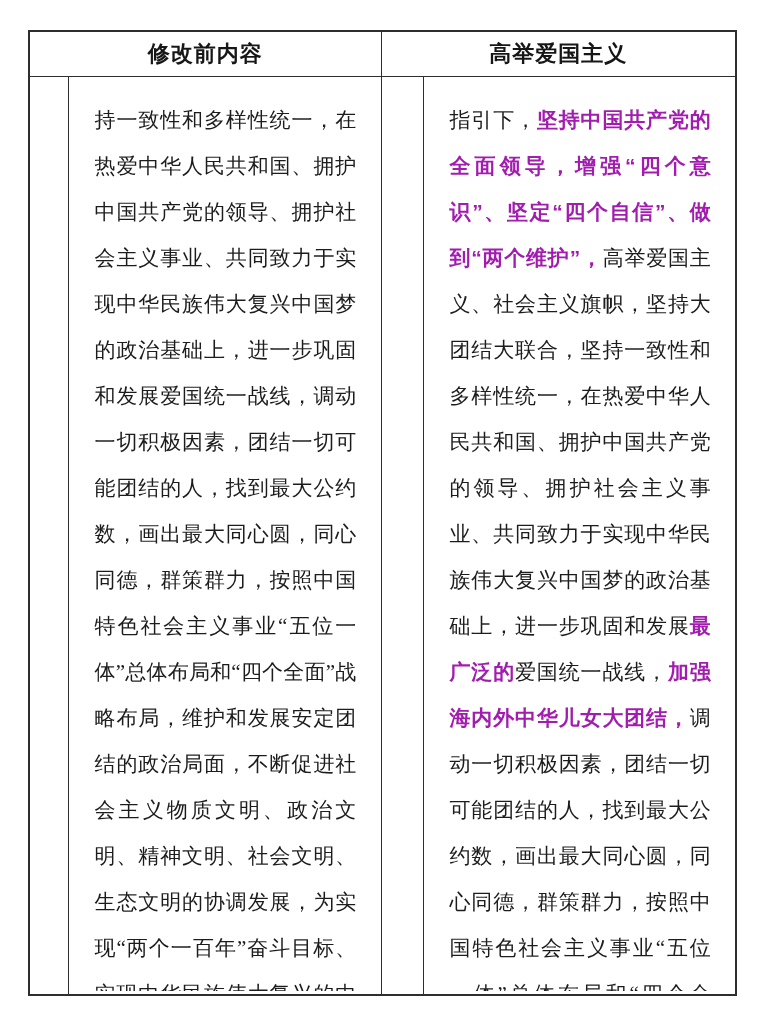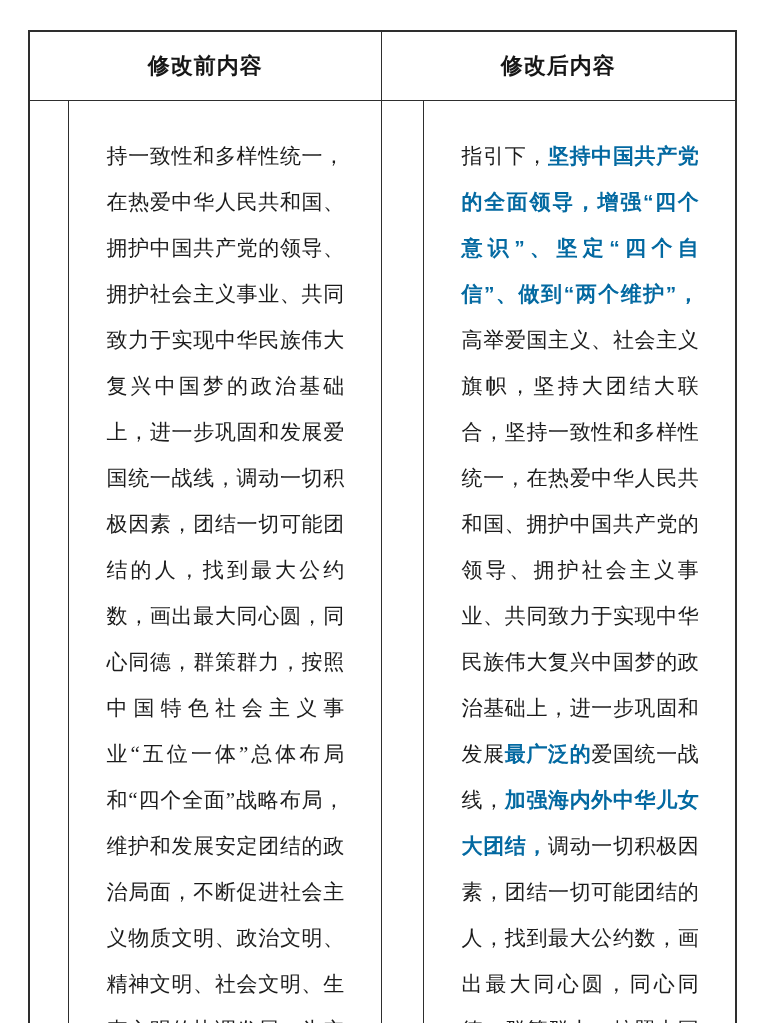--- a/index.html
+++ b/index.html
@@ -21,21 +21,21 @@
     left: 28px;
     top: 30px;
     width: 707px;
     border-collapse: collapse;
     table-layout: fixed;
     border: 2.5px solid #2e2e2e;
   }
   table.compare th,
   table.compare td {
     border: 1.5px solid #2e2e2e;
-    padding: 12px;
+    padding: 0;
     margin: 0;
   }
   th.colheader {
     height: 44px;
     font-family: "Liberation Sans", "DejaVu Sans", sans-serif;
     font-weight: bold;
     font-size: 22px;
     letter-spacing: 1px;
     text-align: center;
     vertical-align: middle;
@@ -60,38 +60,38 @@
     text-align: justify;
     text-justify: inter-ideograph;
     letter-spacing: 0.2px;
     word-break: break-all;
     color: #1c1c1c;
   }
   .seg { font-family: inherit; }
   .seg.bold {
     font-family: "Liberation Sans", "DejaVu Sans", sans-serif;
     font-weight: bold;
-    color: #0369a1;
+    color: #a21caf;
   }
 </style>
 </head>
 <body>
 
 <div class="page">
   <table class="compare">
     <colgroup>
       <col style="width:39px">
       <col style="width:313px">
       <col style="width:42px">
       <col style="width:313px">
     </colgroup>
     <thead>
       <tr>
         <th class="colheader" colspan="2">修改前内容</th>
-        <th class="colheader" colspan="2">修改后内容</th>
+        <th class="colheader" colspan="2">高举爱国主义</th>
       </tr>
     </thead>
     <tbody>
       <tr>
         <td class="numcell"></td>
         <td class="textcell">
           <div class="clip">
             <p class="para"><span class="seg">持一致性和多样性统一，在热爱中华人民共和国、拥护中国共产党的领导、拥护社会主义事业、共同致力于实现中华民族伟大复兴中国梦的政治基础上，进一步巩固和发展爱国统一战线，调动一切积极因素，团结一切可能团结的人，找到最大公约数，画出最大同心圆，同心同德，群策群力，按照中国特色社会主义事业“五位一体”总体布局和“四个全面”战略布局，维护和发展安定团结的政治局面，不断促进社会主义物质文明、政治文明、精神文明、社会文明、生态文明的协调发展，为实现“两个一百年”奋斗目标、实现中华民族伟大复兴的中国梦而奋斗。</span></p>
           </div>
         </td>

